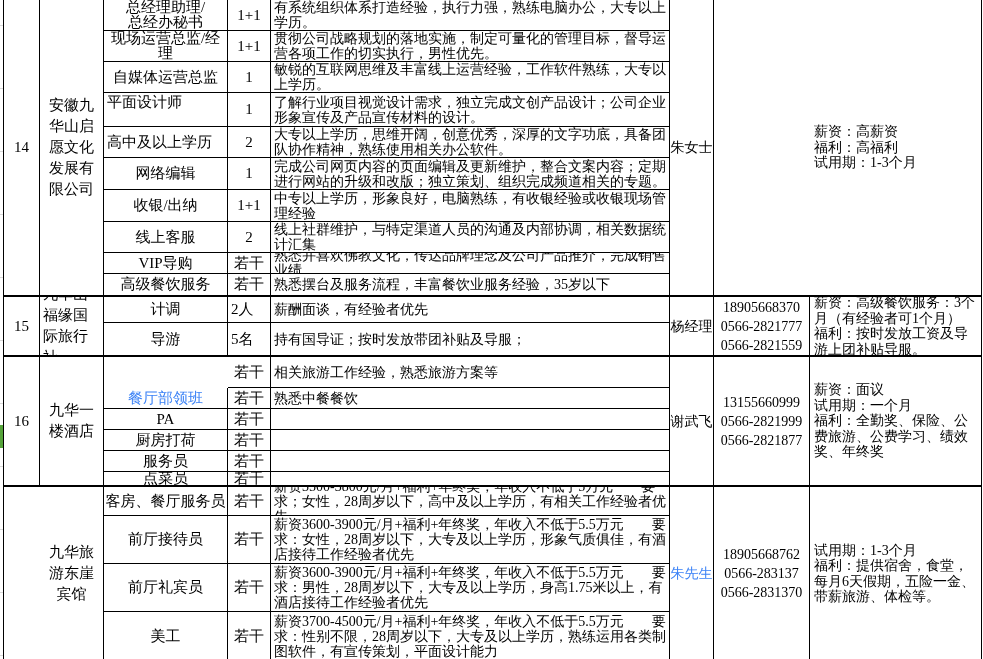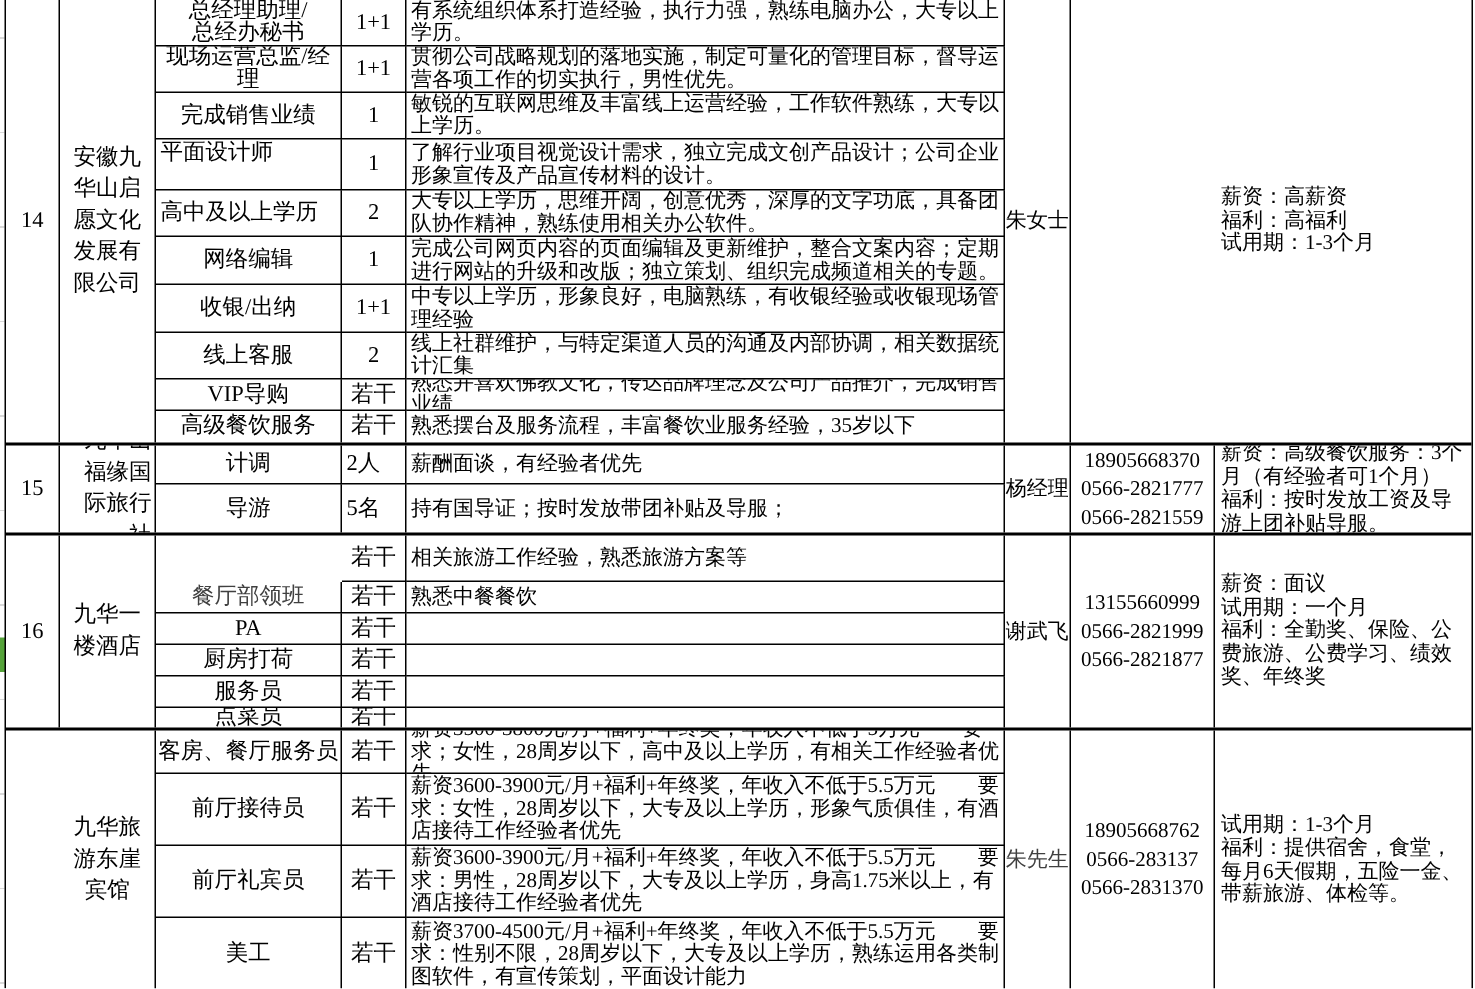--- a/index.html
+++ b/index.html
@@ -47,23 +47,23 @@
   .company { line-height: 21px; padding: 0 2px; }
   .desc {
     justify-content: flex-start; text-align: left;
     padding: 0 3px; line-height: 15px;
   }
   .salary {
     justify-content: flex-start; text-align: left;
     padding: 0 4px; line-height: 15.5px; border-right: none;
   }
   .phone { line-height: 19px; }
-  .left { justify-content: flex-start; text-align: right; padding-left: 3px; }
+  .left { justify-content: flex-start; text-align: left; padding-left: 3px; }
   .tl { align-items: flex-start; padding-top: 2px; }
-  .muted { color: #404040; }
+  .muted { color: #3b82f6; }
 </style>
 </head>
 <body>
 
 <div id="root">
 
   <div class="left-strip"></div>
   <div class="green-marker"></div>
 
   <div class="table">
@@ -74,21 +74,21 @@
 
       <div class="cell pos" style="grid-area:1/3">总经理助理/
 总经办秘书</div>
       <div class="cell cnt" style="grid-area:1/4">1+1</div>
       <div class="cell desc" style="grid-area:1/5">有系统组织体系打造经验，执行力强，熟练电脑办公，大专以上学历。</div>
 
       <div class="cell pos" style="grid-area:2/3">现场运营总监/经理</div>
       <div class="cell cnt" style="grid-area:2/4">1+1</div>
       <div class="cell desc" style="grid-area:2/5">贯彻公司战略规划的落地实施，制定可量化的管理目标，督导运营各项工作的切实执行，男性优先。</div>
 
-      <div class="cell pos" style="grid-area:3/3">完成销售业绩</div>
+      <div class="cell pos" style="grid-area:3/3">自媒体运营总监</div>
       <div class="cell cnt" style="grid-area:3/4">1</div>
       <div class="cell desc" style="grid-area:3/5">敏锐的互联网思维及丰富线上运营经验，工作软件熟练，大专以上学历。</div>
 
       <div class="cell pos left tl" style="grid-area:4/3">平面设计师</div>
       <div class="cell cnt" style="grid-area:4/4">1</div>
       <div class="cell desc" style="grid-area:4/5">了解行业项目视觉设计需求，独立完成文创产品设计；公司企业形象宣传及产品宣传材料的设计。</div>
 
       <div class="cell pos left" style="grid-area:5/3">高中及以上学历</div>
       <div class="cell cnt" style="grid-area:5/4">2</div>
       <div class="cell desc" style="grid-area:5/5">大专以上学历，思维开阔，创意优秀，深厚的文字功底，具备团队协作精神，熟练使用相关办公软件。</div>

